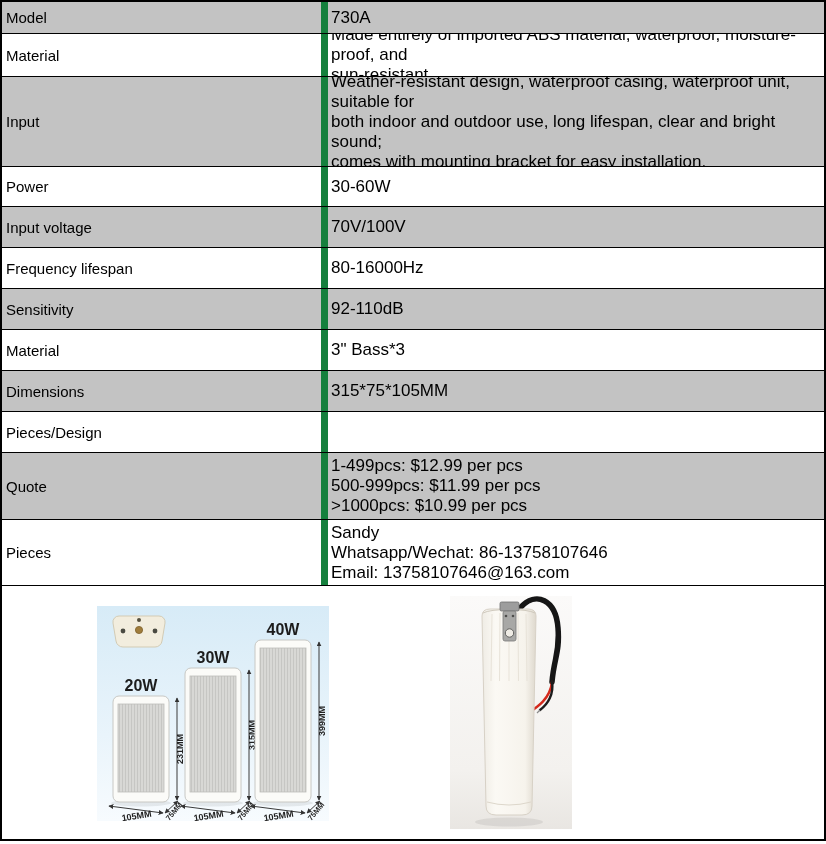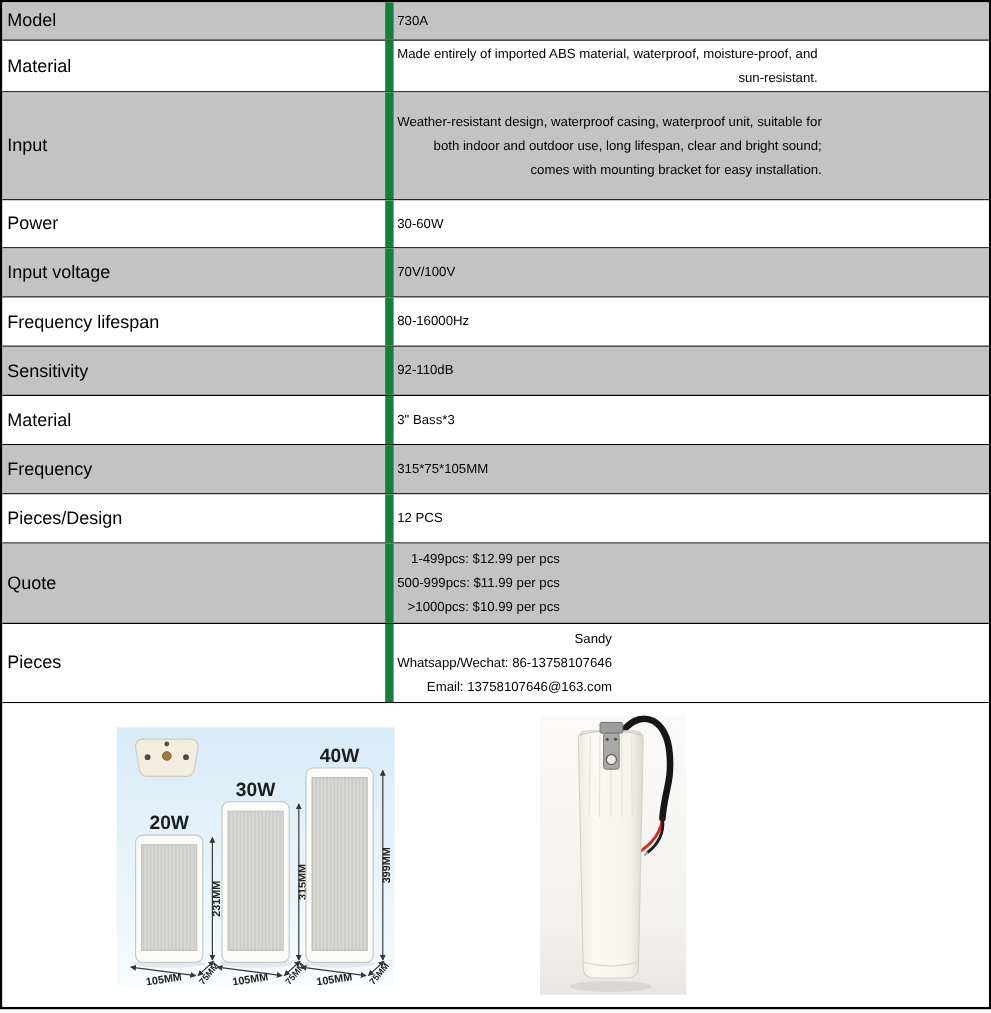--- a/index.html
+++ b/index.html
@@ -10,21 +10,21 @@
   }
   .spec-row{display:flex;border-bottom:1px solid #000;box-sizing:border-box;background:#fff;}
   .spec-row.shaded{background:#c3c3c3;}
   .cell-label{
     width:326px;flex:0 0 326px;border-right:7px solid #15803d;box-sizing:border-box;
     display:flex;align-items:center;padding-left:4px;font-size:15px;line-height:19px;
     overflow:hidden;
   }
   .cell-value{
     flex:1;display:flex;align-items:center;padding-left:3px;padding-right:14px;
-    font-size:11px;line-height:20px;white-space:pre-line;box-sizing:border-box;overflow:hidden;text-align:right;
+    font-size:17px;line-height:20px;white-space:pre-line;box-sizing:border-box;overflow:hidden;
   }
   .image-section{position:relative;height:253px;background:#fff;overflow:hidden;}
   .photo{position:absolute;display:block;}
   #photo-sizes{left:95px;top:20px;}
   #photo-rear{left:448px;top:10px;}
   svg text{font-family:"Liberation Sans",sans-serif;}
   .power-label{font-size:16px;font-weight:bold;fill:#1c1c1c;}
   .dim-label{font-size:9px;font-weight:bold;fill:#222;}
   .dim-label-sm{font-size:7.5px;font-weight:bold;fill:#222;}
 </style>
@@ -62,26 +62,25 @@
   </div>
   <div class="spec-row shaded" style="height:41px">
     <div class="cell-label">Sensitivity</div>
     <div class="cell-value">92-110dB</div>
   </div>
   <div class="spec-row" style="height:41px">
     <div class="cell-label">Material</div>
     <div class="cell-value">3" Bass*3</div>
   </div>
   <div class="spec-row shaded" style="height:41px">
-    <div class="cell-label">Frequency</div>
+    <div class="cell-label">Dimensions</div>
     <div class="cell-value">315*75*105MM</div>
   </div>
   <div class="spec-row" style="height:41px">
     <div class="cell-label">Pieces/Design</div>
-    <div class="cell-value">12 PCS</div>
   </div>
   <div class="spec-row shaded" style="height:67px">
     <div class="cell-label">Quote</div>
     <div class="cell-value">1-499pcs: $12.99 per pcs
 500-999pcs: $11.99 per pcs
 &gt;1000pcs: $10.99 per pcs</div>
   </div>
   <div class="spec-row" style="height:66px">
     <div class="cell-label">Pieces</div>
     <div class="cell-value">Sandy

